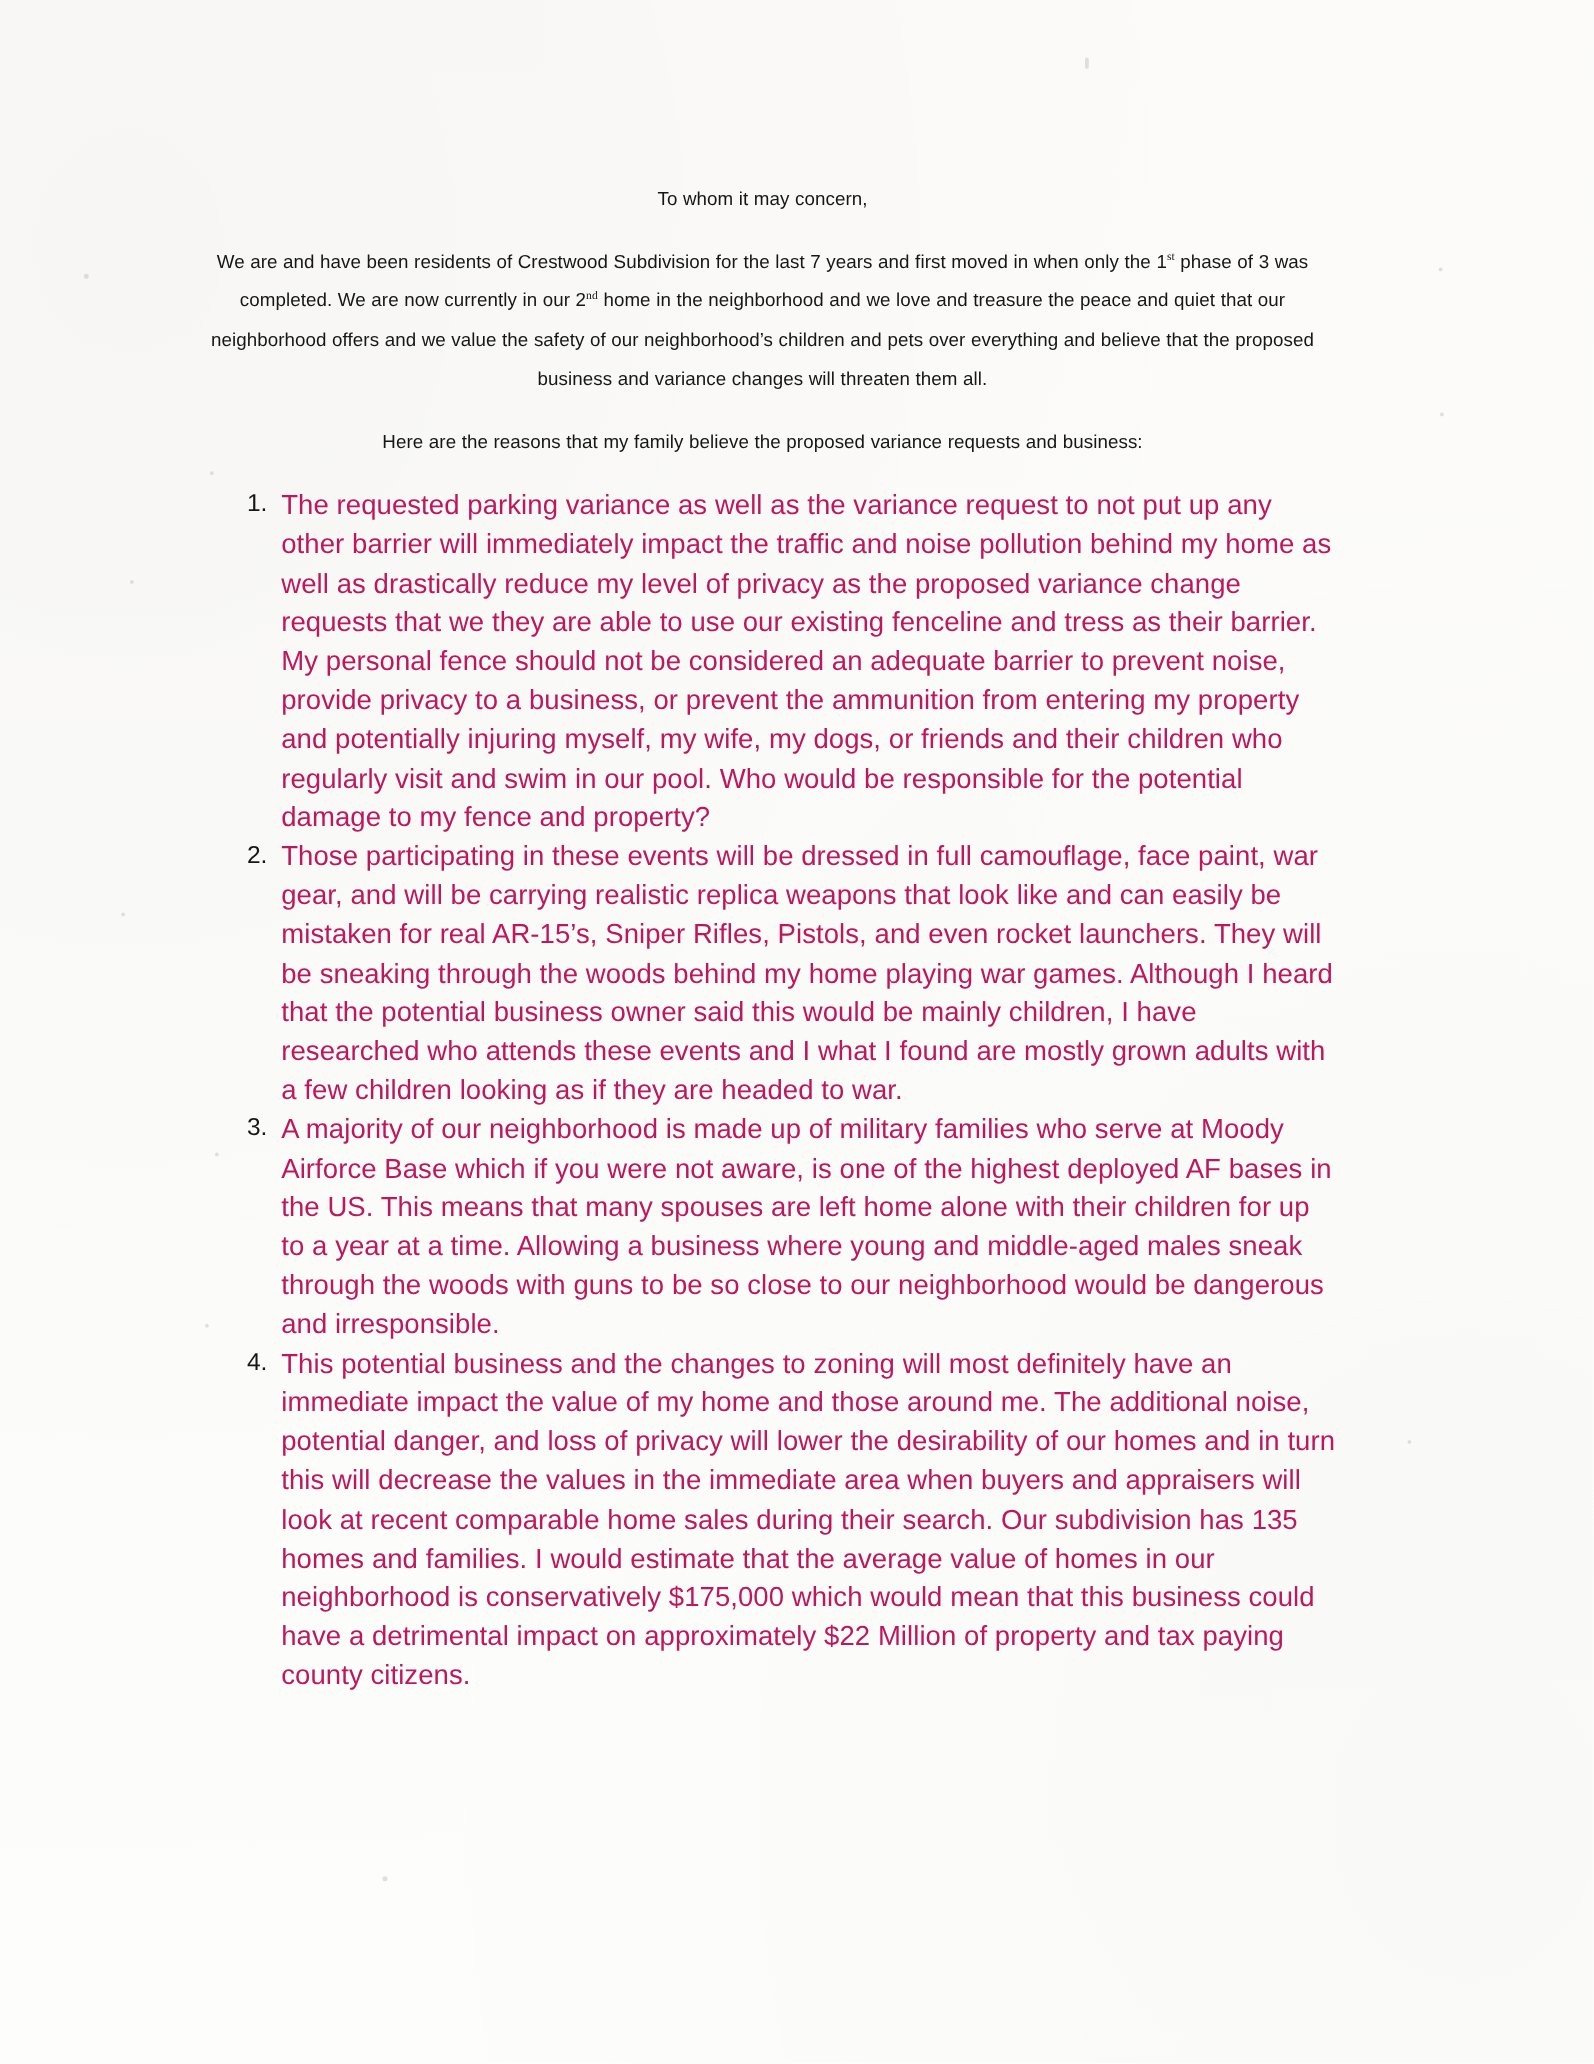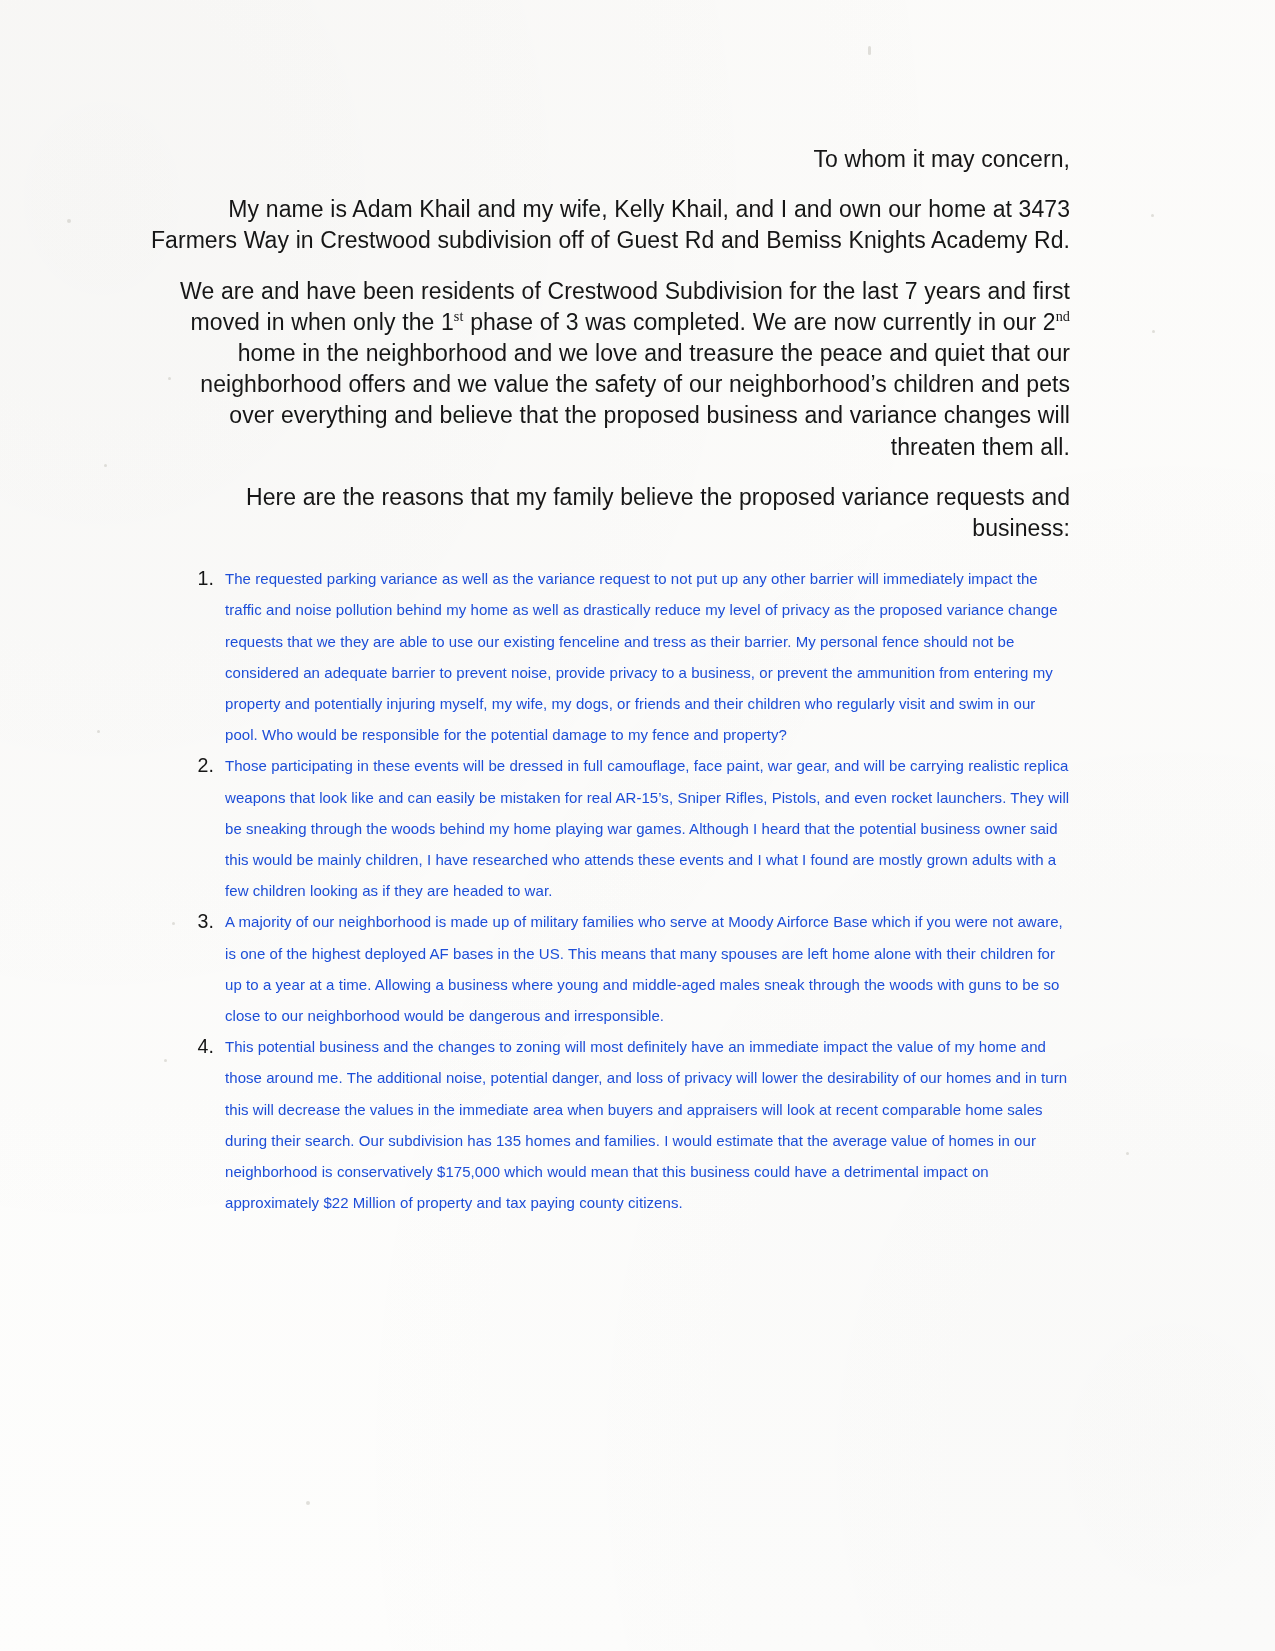--- a/index.html
+++ b/index.html
@@ -43,43 +43,43 @@
   }
 
   .content {
     position: absolute;
     left: 150px;
     top: 144px;
     width: 920px;
   }
 
   .para {
-    font-size: 23px;
+    font-size: 15px;
     line-height: 31.2px;
     margin: 0 0 19px 0;
-    text-align: right;
+    text-align: center;
     letter-spacing: 0.06px;
     word-spacing: 0.2px;
     color: #161616;
   }
 
   ol.reasons {
     margin: 0;
     padding: 0;
     list-style: none;
     counter-reset: reason;
   }
   ol.reasons > li {
     counter-increment: reason;
     position: relative;
     padding-left: 75px;
-    font-size: 15px;
+    font-size: 22px;
     line-height: 31.2px;
     margin: 0 0 0 0;
-    color: #1d4ed8;
+    color: #be185d;
     letter-spacing: 0.06px;
   }
   ol.reasons > li::before {
     content: counter(reason) ".";
     position: absolute;
     left: 38px;
     top: 0;
     width: 26px;
     text-align: right;
     font-size: 19.6px;
@@ -108,21 +108,20 @@
   <span class="speck" style="left:97px;top:730px;width:3px;height:3px;"></span>
   <span class="speck" style="left:172px;top:922px;width:3px;height:3px;"></span>
   <span class="speck" style="left:164px;top:1059px;width:3px;height:3px;"></span>
   <span class="speck" style="left:306px;top:1501px;width:4px;height:4px;"></span>
   <span class="speck" style="left:1126px;top:1152px;width:3px;height:3px;"></span>
 
   <div class="content">
 
     <p class="para">To whom it may concern,</p>
 
-    <p class="para">My name is Adam Khail and my wife, Kelly Khail, and I and own our home at 3473 Farmers Way in Crestwood subdivision off of Guest Rd and Bemiss Knights Academy Rd.</p>
 
 
     <p class="para"><span>We are and have been residents of Crestwood Subdivision for the last 7 years and first moved in when only the 1</span><sup>st</sup><span> phase of 3 was completed. We are now currently in our 2</span><sup>nd</sup><span> home in the neighborhood and we love and treasure the peace and quiet that our neighborhood offers and we value the safety of our neighborhood’s children and pets over everything and believe that the proposed business and variance changes will threaten them all.</span></p>
 
     <p class="para">Here are the reasons that my family believe the proposed variance requests and business:</p>
 
     <ol class="reasons">
       <li>The requested parking variance as well as the variance request to not put up any other barrier will immediately impact the traffic and noise pollution behind my home as well as drastically reduce my level of privacy as the proposed variance change requests that we they are able to use our existing fenceline and tress as their barrier. My personal fence should not be considered an adequate barrier to prevent noise, provide privacy to a business, or prevent the ammunition from entering my property and potentially injuring myself, my wife, my dogs, or friends and their children who regularly visit and swim in our pool. Who would be responsible for the potential damage to my fence and property?</li>
       <li>Those participating in these events will be dressed in full camouflage, face paint, war gear, and will be carrying realistic replica weapons that look like and can easily be mistaken for real AR-15’s, Sniper Rifles, Pistols, and even rocket launchers. They will be sneaking through the woods behind my home playing war games. Although I heard that the potential business owner said this would be mainly children, I have researched who attends these events and I what I found are mostly grown adults with a few children looking as if they are headed to war.</li>
       <li>A majority of our neighborhood is made up of military families who serve at Moody Airforce Base which if you were not aware, is one of the highest deployed AF bases in the US. This means that many spouses are left home alone with their children for up to a year at a time. Allowing a business where young and middle-aged males sneak through the woods with guns to be so close to our neighborhood would be dangerous and irresponsible.</li>

